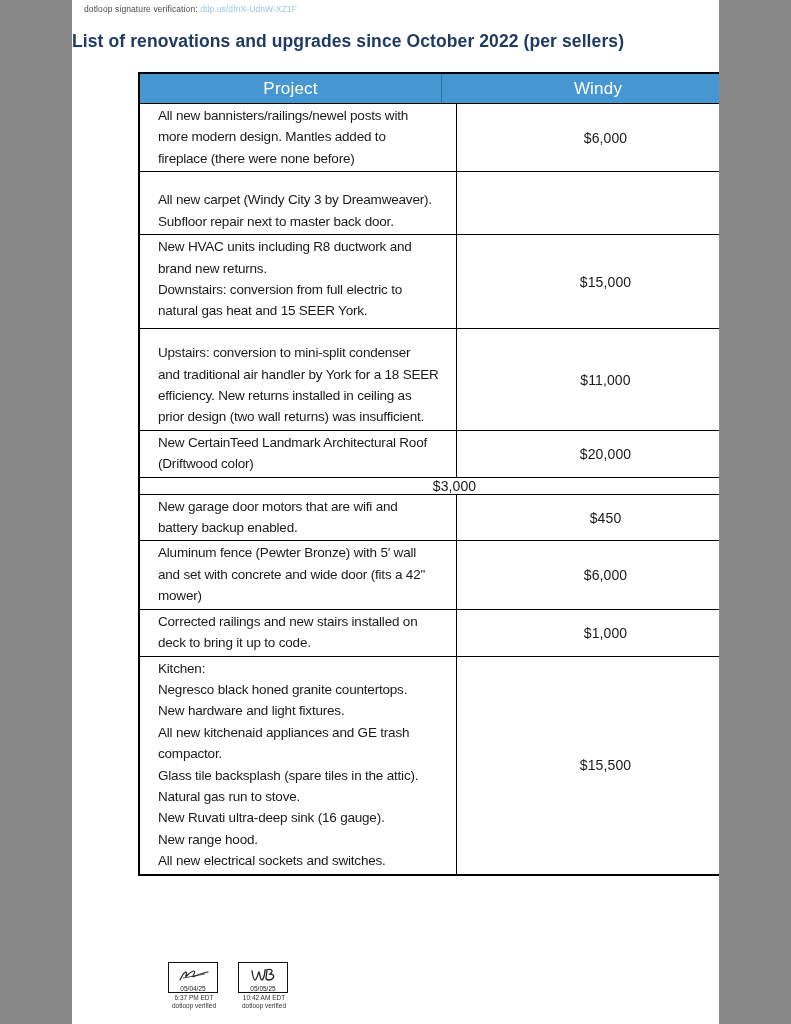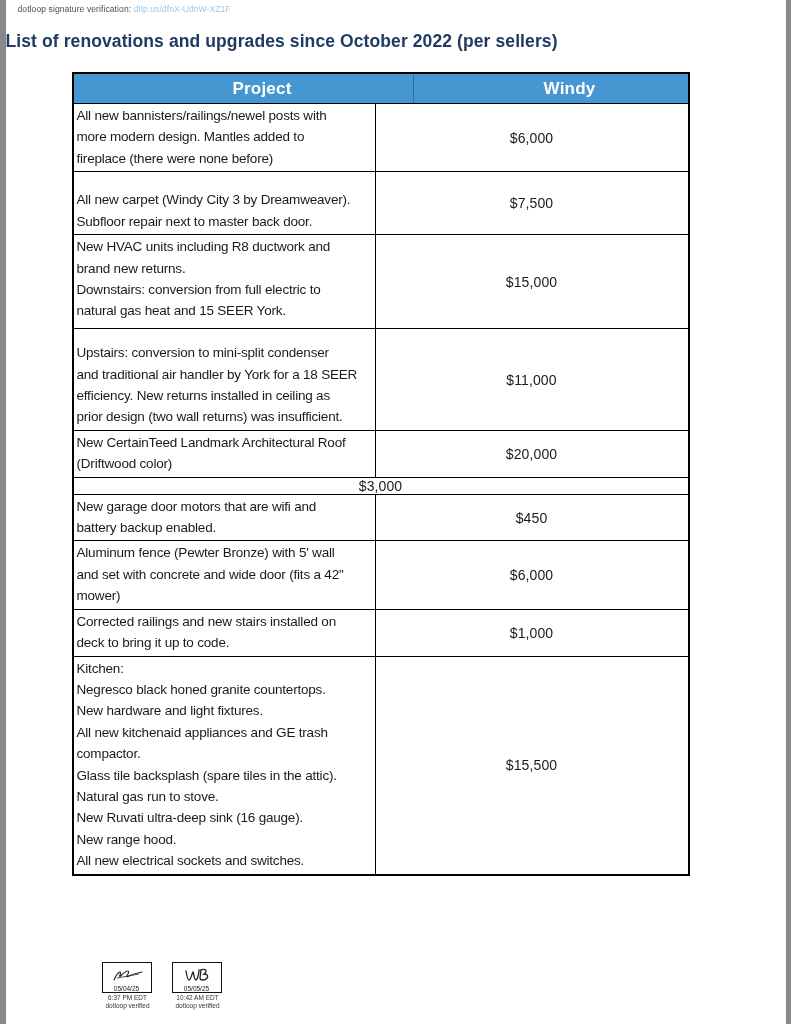--- a/index.html
+++ b/index.html
@@ -1,17 +1,17 @@
 <!DOCTYPE html>
 <html style="--header-bg: #4696d2; --title: #1f3a63; --link: #9cc7e6;"><head>
 <meta charset="utf-8">
 <style>
   html,body{margin:0;padding:0;background:#888;}
   .page{
-    position:relative;width:780px;height:1024px;background:#ffffff;
+    position:relative;width:647px;height:1024px;background:#ffffff;
     font-family:"Liberation Sans",sans-serif;color:#1a1a1a;overflow:hidden;
     margin:0 auto;
   }
   .verify-line{
     position:absolute;top:4px;left:12px;font-size:8.5px;color:#4d4d4d;
     letter-spacing:0.1px;
   }
   .verify-line a{color:var(--link,#9cc7e6);text-decoration:none;}
   .doc-title{
     position:absolute;top:31px;left:0;width:100%;text-align:left;
@@ -20,25 +20,25 @@
   .reno-table{
     position:absolute;left:66px;top:72px;width:618px;
     border:2px solid #000;box-sizing:border-box;background:#fff;
   }
   .thead{
     display:flex;background:var(--header-bg,#4696d2);color:#fff;height:29px;
     border-bottom:1px solid #000;
   }
   .thead .th{
     display:flex;align-items:center;justify-content:center;
-    font-size:17px;font-weight:700;letter-spacing:0.2px;margin-left:38px;
+    font-size:17px;font-weight:400;letter-spacing:0.2px;
   }
   .th-project{width:302px;border-right:1px solid #2f6da3;box-sizing:border-box;}
   .th-cost{flex:1;}
-  .trow{display:flex;border-bottom:1px solid #000;}
+  .trow{display:flex;border-bottom:1px solid #000;padding-left:15px;}
   .trow:last-child{border-bottom:none;}
   .cell{box-sizing:border-box;}
   .cell.project{
     width:302px;border-right:1px solid #000;padding:1px 3px 2px 3px;
     font-size:13.5px;line-height:21.4px;letter-spacing:-0.2px;
     white-space:pre-line;overflow:hidden;
   }
   .cell.cost{
     flex:1;display:flex;align-items:center;justify-content:center;
     font-size:14px;letter-spacing:0.1px;
@@ -91,21 +91,20 @@
     <div class="trow">
       <div class="cell project">All new bannisters/railings/newel posts with
 more modern design. Mantles added to
 fireplace (there were none before)</div>
       <div class="cell cost">$6,000</div>
     </div>
 
     <div class="trow">
       <div class="cell project">All new carpet (Windy City 3 by Dreamweaver).
 Subfloor repair next to master back door.</div>
-      <div class="cell cost">$7,500</div>
     </div>
 
     <div class="trow">
       <div class="cell project">New HVAC units including R8 ductwork and
 brand new returns.
 Downstairs: conversion from full electric to
 natural gas heat and 15 SEER York.</div>
       <div class="cell cost">$15,000</div>
     </div>
 

